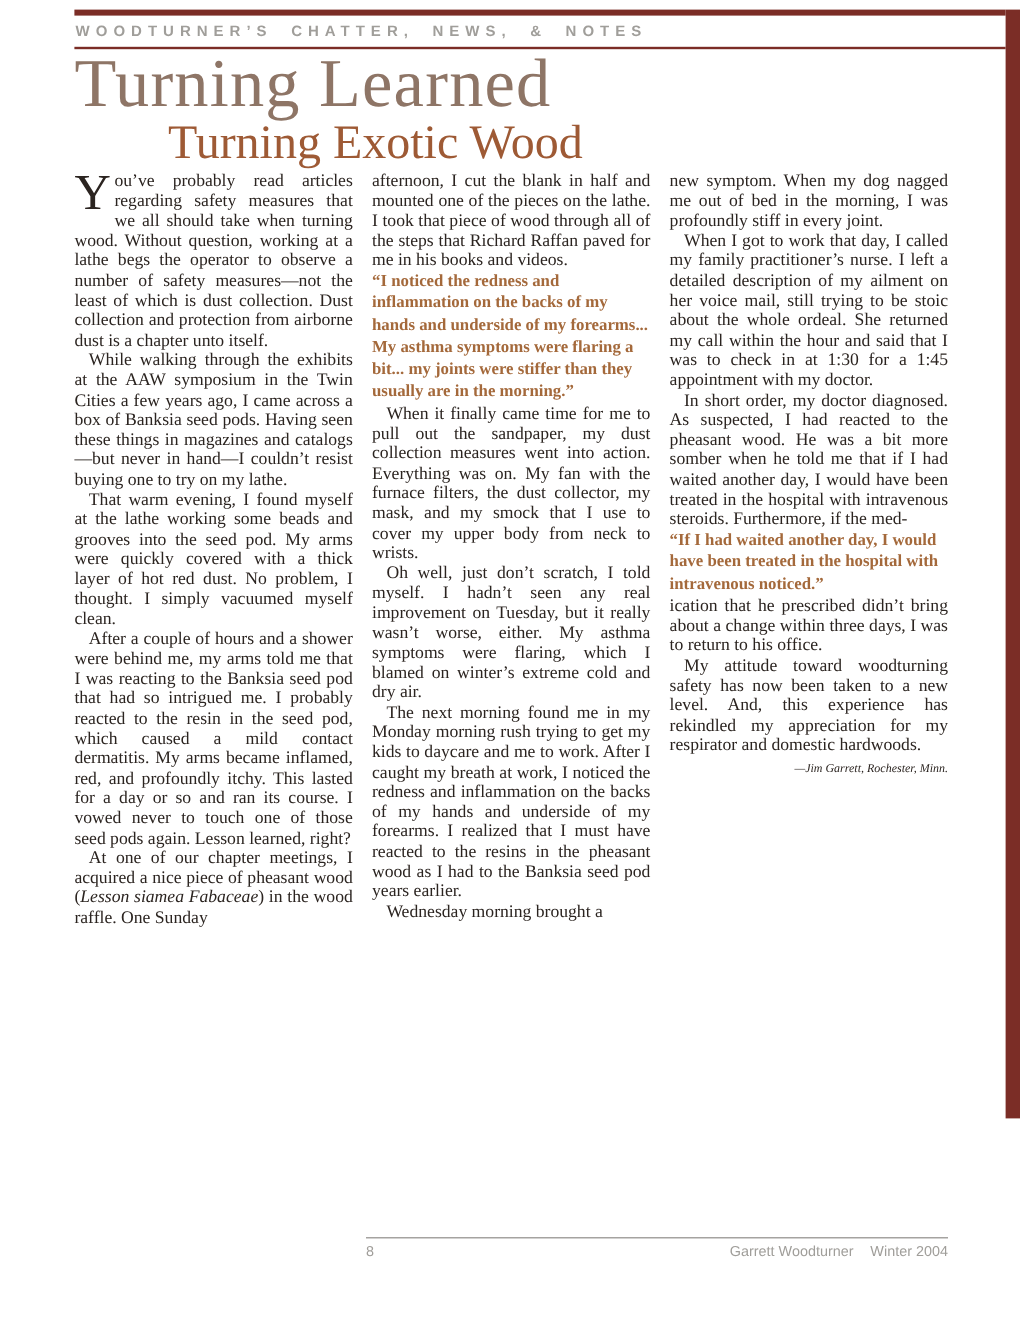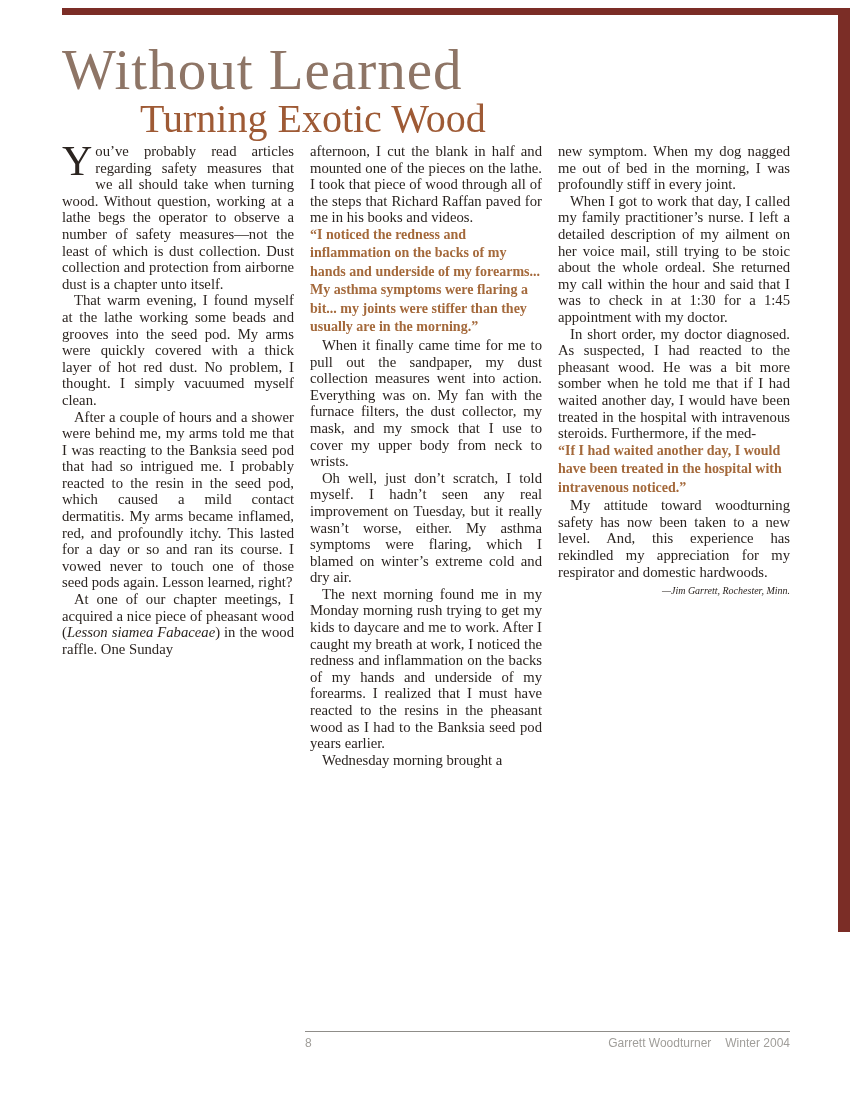--- a/index.html
+++ b/index.html
@@ -138,49 +138,52 @@
 </style>
 </head>
 <body>
 
 <div class="page">
 
   <div class="edge-bar"></div>
 
   <div class="masthead">
     <div class="rule-thick"></div>
+    <div class="kicker">WOODTURNER’S CHATTER, NEWS, &amp; NOTES</div>
     <div class="rule-thin"></div>
   </div>
 
-  <h1 class="title">Without Learned</h1>
+  <h1 class="title">Turning Learned</h1>
   <h2 class="subtitle">Turning Exotic Wood</h2>
 
   <div class="columns">
 
     <div class="col">
       <p><span class="dropcap">Y</span><span>ou’ve probably read articles regarding safety measures that we all should take when turning wood. Without question, working at a lathe begs the operator to observe a number of safety measures—not the least of which is dust collection. Dust collection and protection from airborne dust is a chapter unto itself.</span></p>
+      <p class="indent">While walking through the exhibits at the AAW symposium in the Twin Cities a few years ago, I came across a box of Banksia seed pods. Having seen these things in magazines and catalogs—but never in hand—I couldn’t resist buying one to try on my lathe.</p>
       <p class="indent">That warm evening, I found myself at the lathe working some beads and grooves into the seed pod. My arms were quickly covered with a thick layer of hot red dust. No problem, I thought. I simply vacuumed myself clean.</p>
       <p class="indent">After a couple of hours and a shower were behind me, my arms told me that I was reacting to the Banksia seed pod that had so intrigued me. I probably reacted to the resin in the seed pod, which caused a mild contact dermatitis. My arms became inflamed, red, and profoundly itchy. This lasted for a day or so and ran its course. I vowed never to touch one of those seed pods again. Lesson learned, right?</p>
       <p class="indent"><span>At one of our chapter meetings, I acquired a nice piece of pheasant wood (</span><span class="species">Lesson siamea Fabaceae</span><span>) in the wood raffle. One Sunday</span></p>
     </div>
 
     <div class="col">
       <p>afternoon, I cut the blank in half and mounted one of the pieces on the lathe. I took that piece of wood through all of the steps that Richard Raffan paved for me in his books and videos.</p>
       <p class="pull-quote">“I noticed the redness and inflammation on the backs of my hands and underside of my forearms... My asthma symptoms were flaring a bit... my joints were stiffer than they usually are in the morning.”</p>
       <p class="indent">When it finally came time for me to pull out the sandpaper, my dust collection measures went into action. Everything was on. My fan with the furnace filters, the dust collector, my mask, and my smock that I use to cover my upper body from neck to wrists.</p>
       <p class="indent">Oh well, just don’t scratch, I told myself. I hadn’t seen any real improvement on Tuesday, but it really wasn’t worse, either. My asthma symptoms were flaring, which I blamed on winter’s extreme cold and dry air.</p>
       <p class="indent">The next morning found me in my Monday morning rush trying to get my kids to daycare and me to work. After I caught my breath at work, I noticed the redness and inflammation on the backs of my hands and underside of my forearms. I realized that I must have reacted to the resins in the pheasant wood as I had to the Banksia seed pod years earlier.</p>
       <p class="indent">Wednesday morning brought a</p>
     </div>
 
     <div class="col">
       <p>new symptom. When my dog nagged me out of bed in the morning, I was profoundly stiff in every joint.</p>
       <p class="indent">When I got to work that day, I called my family practitioner’s nurse. I left a detailed description of my ailment on her voice mail, still trying to be stoic about the whole ordeal. She returned my call within the hour and said that I was to check in at 1:30 for a 1:45 appointment with my doctor.</p>
       <p class="indent">In short order, my doctor diagnosed. As suspected, I had reacted to the pheasant wood. He was a bit more somber when he told me that if I had waited another day, I would have been treated in the hospital with intravenous steroids. Furthermore, if the med-</p>
       <p class="pull-quote">“If I had waited another day, I would have been treated in the hospital with intravenous noticed.”</p>
+      <p>ication that he prescribed didn’t bring about a change within three days, I was to return to his office.</p>
       <p class="indent">My attitude toward woodturning safety has now been taken to a new level. And, this experience has rekindled my appreciation for my respirator and domestic hardwoods.</p>
       <span class="byline">—Jim Garrett, Rochester, Minn.</span>
     </div>
 
   </div>
 
   <div class="footer-rule"></div>
   <div class="footer-row">
     <span>8</span>
     <span class="footer-right">

